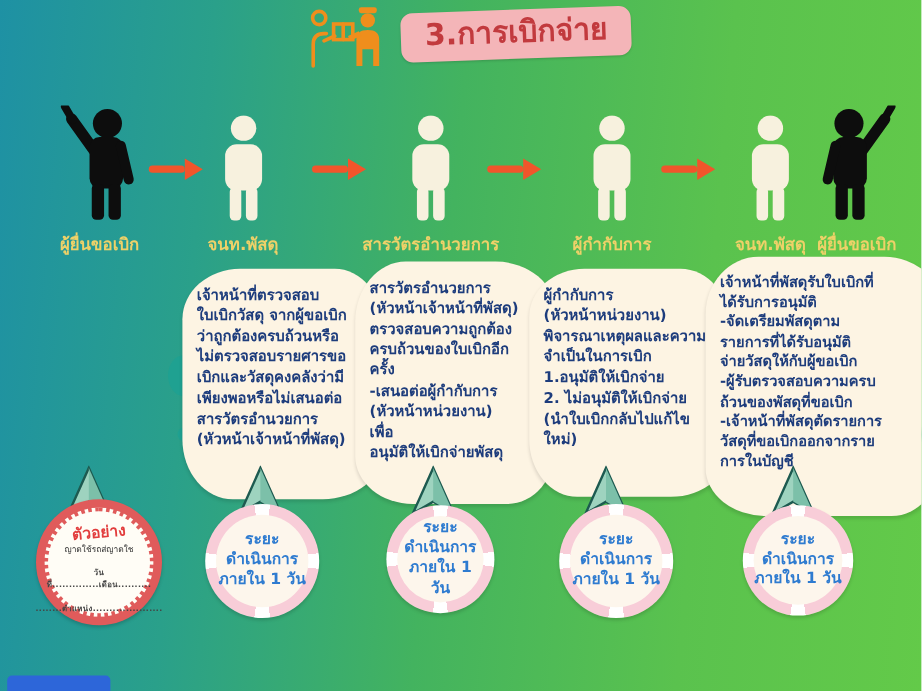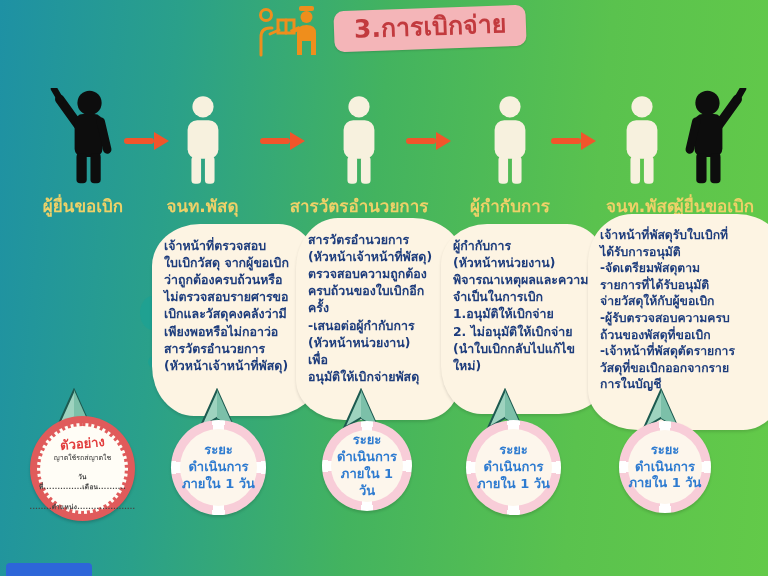--- a/index.html
+++ b/index.html
@@ -8,21 +8,21 @@
     background:linear-gradient(95deg,#1e91a4 0%,#2aa08a 22%,#43b35f 48%,#5ac24e 75%,#63ca49 100%);}
 
   
   .hand-icon{position:absolute;left:256px;top:2px;width:64px;height:58px;}
   .title-pill{position:absolute;left:334px;top:8px;padding:5px 20px 8px 20px;
     background:#f4b5b8;border-radius:10px;transform:rotate(-2deg);
     color:#c23a3e;font-weight:bold;font-size:25px;line-height:1.1;box-shadow:0 1px 2px rgba(0,0,0,.15);}
 
   
   .actor{position:absolute;display:flex;flex-direction:column;align-items:center;}
-  .actor .alabel{margin-top:3px;font-weight:bold;font-size:17px;color:#eed168;white-space:nowrap;}
+  .actor .alabel{margin-top:3px;font-weight:bold;font-size:14px;color:#eed168;white-space:nowrap;}
   .a1{left:18px;top:88px;width:130px;}
   .a2{left:150px;top:96px;width:105px;}
   .a3{left:284px;top:96px;width:150px;}
   .a4{left:450px;top:96px;width:120px;}
   .a5{left:596px;top:96px;width:92px;}
   .a6{left:660px;top:88px;width:108px;}
 
   .arrow{position:absolute;top:130px;width:48px;height:22px;}
   .ar1{left:122px;} .ar2{left:258px;} .ar3{left:404px;} .ar4{left:549px;}
 
@@ -210,21 +210,21 @@
         <rect x="2" y="8" width="30" height="6" rx="3" fill="#f1552b"></rect>
         <polygon points="32,2 47,11 32,20" fill="#f1552b"></polygon>
       </svg>
   </span>
 
   <div class="bubble b2">เจ้าหน้าที่ตรวจสอบ
 ใบเบิกวัสดุ จากผู้ขอเบิก
 ว่าถูกต้องครบถ้วนหรือ
 ไม่ตรวจสอบรายศารขอ
 เบิกและวัสดุคงคลังว่ามี
-เพียงพอหรือไม่กอาว่อ
+เพียงพอหรือไม่เสนอต่อ
 สารวัตรอำนวยการ
 (หัวหน้าเจ้าหน้าที่พัสดุ)</div>
   <div class="bubble b3">สารวัตรอำนวยการ
 (หัวหน้าเจ้าหน้าที่พัสดุ)
 ตรวจสอบความถูกต้อง
 ครบถ้วนของใบเบิกอีก
 ครั้ง
 -เสนอต่อผู้กำกับการ
 (หัวหน้าหน่วยงาน)
 เพื่อ

